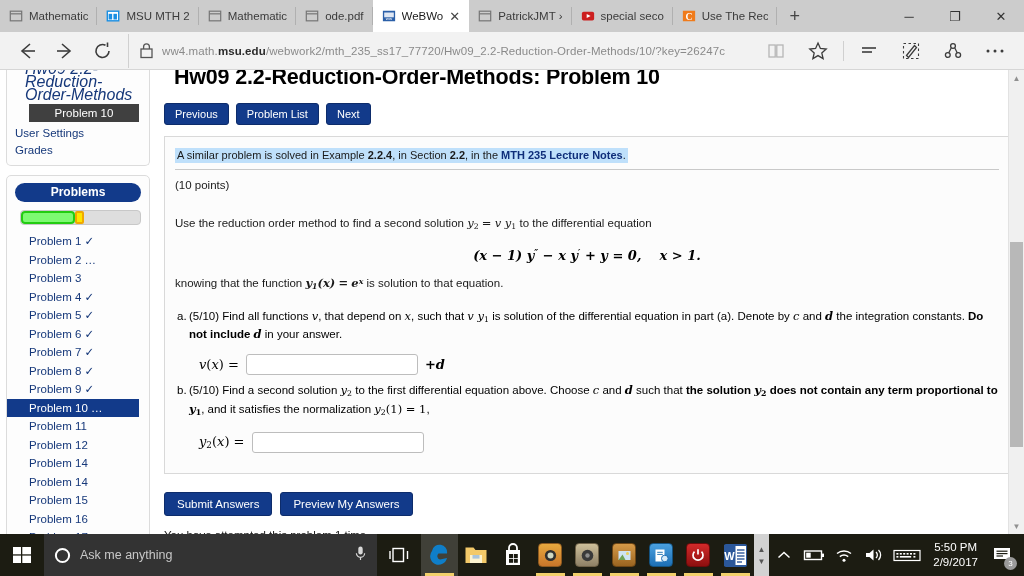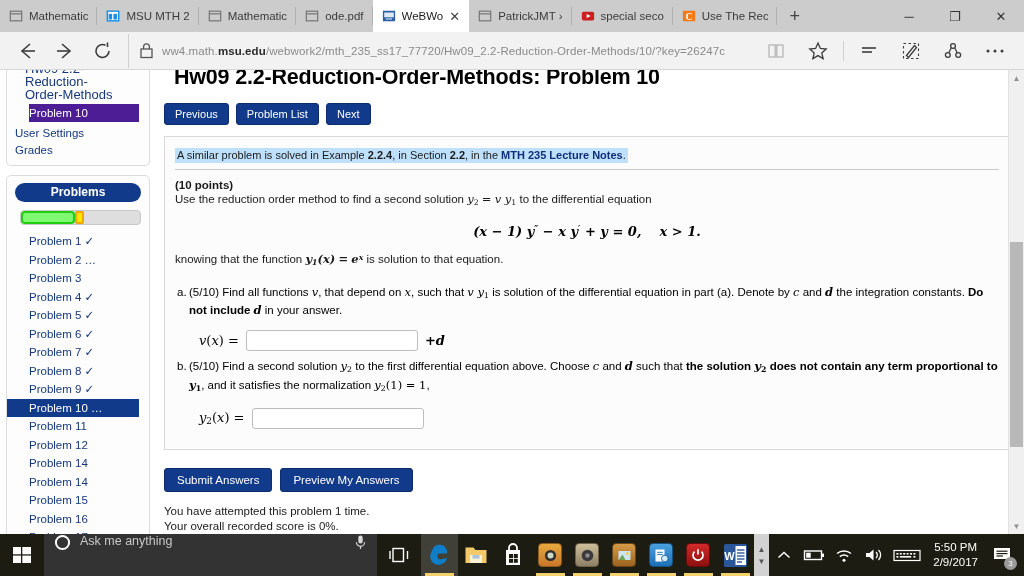--- a/index.html
+++ b/index.html
@@ -142,38 +142,39 @@
   .panel {
     border: 1px solid #dcdcdc;
     border-radius: 5px;
     background: #fdfdfd;
     padding: 6px 0;
     margin-bottom: 9px;
   }
   .panel.flush-top { border-top: none; border-radius: 0 0 5px 5px; padding-top: 0; }
   .nav-set-title {
     color: #16387a;
-    font-size: 13px;
+    font-size: 16px;
     line-height: 13px;
     padding: 2px 6px 1px 18px;
+    font-style: italic;
   }
   .nav-link {
     display: block;
     color: #16387a;
     font-size: 11.5px;
     line-height: 17px;
     padding: 0 6px 0 8px;
     text-decoration: none;
     cursor: pointer;
   }
   .nav-current {
-    background: #4c1d95;
+    background: #404040;
     color: #ffffff;
     display: block;
-    text-align: left;
+    text-align: center;
     font-size: 11.5px;
     line-height: 18px;
     margin: 2px 10px 3px 22px;
     cursor: pointer;
   }
   .prob-header {
     background: #123a8a;
     color: #fff;
     font-weight: bold;
     font-size: 12px;
@@ -262,21 +263,21 @@
     padding: 1px 2px;
     line-height: 13px;
   }
   .similar b { font-weight: bold; }
   .similar .notes { color: #0f2e7a; font-weight: bold; }
   .hr {
     border: none;
     border-top: 1px solid #c9c9c9;
     margin: 6px 0 9px 0;
   }
-  .pts { font-size: 11.5px; color: #1a1a1a; margin-bottom: 0; font-weight: bold; }
+  .pts { font-size: 11.5px; color: #1a1a1a; margin-bottom: 24px; }
   .para { font-size: 11.5px; color: #1a1a1a; line-height: 16px; }
   .eq {
     text-align: center;
     margin: 13px 0 11px 0;
     font-size: 13px;
   }
   .ol { list-style: none; margin: 14px 0 0 0; padding: 0; }
   .ol li { display: flex; font-size: 11.5px; line-height: 15.5px; margin-bottom: 4px; }
   .ol li .mk { width: 14px; flex: 0 0 14px; padding-left: 2px; }
   .ol li .body { flex: 1; }
@@ -341,20 +342,21 @@
   }
   .tb-start {
     width: 46px;
     display: flex; align-items: center; justify-content: center;
     cursor: pointer;
   }
   .cortana {
     width: 347px;
     background: #333333;
     display: flex;
+    align-items: center;
     gap: 9px;
     padding: 0 10px;
     cursor: text;
   }
   .cortana-txt { color: #c8c8c8; font-size: 12.5px; }
   .cortana-mic { margin-left: auto; color: #d8d8d8; }
   .tb-taskview {
     width: 46px;
     display: flex; align-items: center; justify-content: center;
     cursor: pointer;

